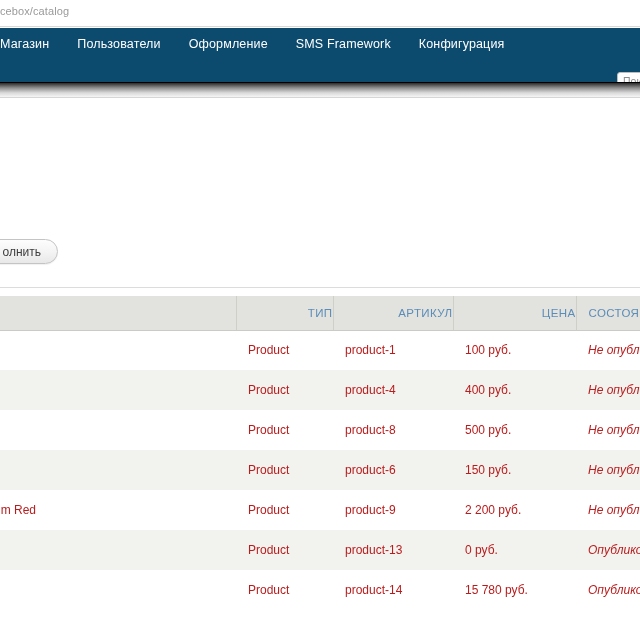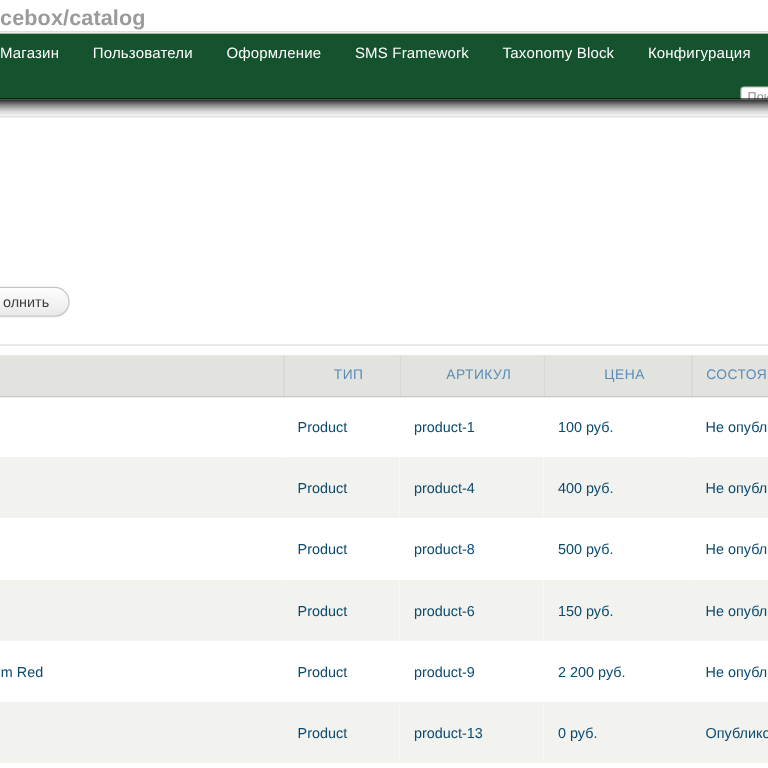--- a/index.html
+++ b/index.html
@@ -20,33 +20,32 @@
     position: absolute;
     left: 0; top: 0;
     width: 640px; height: 27px;
     background: #ffffff;
     border-bottom: 1px solid #d8d8d8;
     box-sizing: border-box;
   }
   .urlbar-text {
     position: absolute;
     left: 0; top: 5px;
-    font-size: 18px;
+    font-size: 11px;
     color: #9a9a9a;
     white-space: nowrap;
     letter-spacing: .1px;
-    font-weight: bold;
   }
 
   
   .navbar {
     position: absolute;
     left: 0; top: 28px;
     width: 640px; height: 55px;
-    background: #14532d;
+    background: #0c4a6e;
     overflow: hidden;
   }
   .navbar::after {
     content: "";
     position: absolute;
     left: 0; right: 0; bottom: 0;
     height: 1px;
     background: #000;
   }
   .nav-items {
@@ -150,72 +149,71 @@
   .tbl col.c-name  { width: 236px; }
   .tbl col.c-type  { width: 97px;  }
   .tbl col.c-sku   { width: 120px; }
   .tbl col.c-price { width: 123px; }
   .tbl col.c-state { width: 64px;  }
 
   .tbl thead th {
     background: #e2e2de;
     height: 34px;
     padding: 0 0 0 12px;
-    text-align: center;
+    text-align: right;
     font-weight: normal;
     font-size: 11.5px;
     color: #5b8db8;
     letter-spacing: .4px;
     border-right: 1px solid #cfcfca;
     border-bottom: 1px solid #cbcbc6;
     box-sizing: border-box;
     white-space: nowrap;
     overflow: hidden;
   }
   .tbl thead th.c-state-h { border-right: none; }
 
   .tbl tbody td {
-    height: 51px;
+    height: 40px;
     padding: 0 0 0 12px;
-    color: #0c4a6e;
+    color: #b91c1c;
     font-size: 12px;
     vertical-align: middle;
     white-space: nowrap;
     overflow: hidden;
     box-sizing: border-box;
   }
   .tbl tbody tr.odd  td { background: #ffffff; }
   .tbl tbody tr.even td { background: #f2f2ee; }
 
   .cell-name {
     color: #3d6e91;
     padding-left: 0 !important;
     cursor: pointer;
   }
   .name-inner {
     display: block;
     margin-left: -62px;
     white-space: nowrap;
   }
-  .cell-state { color: #4d4d4d; }
+  .cell-state { color: #4d4d4d; font-style: italic; }
 </style>
 </head>
 <body>
 
 <div class="urlbar">
   <div class="urlbar-text">cebox/catalog</div>
 </div>
 
 <div class="navbar">
   <div class="nav-items">
       <div class="nav-item">Магазин</div>
       <div class="nav-item">Пользователи</div>
       <div class="nav-item">Оформление</div>
       <div class="nav-item">SMS Framework</div>
-      <div class="nav-item">Taxonomy Block</div>
       <div class="nav-item">Конфигурация</div>
     </div>
   <div class="nav-search-row">
     <input class="nav-search" type="text" placeholder="Поиск" style="">
   </div>
 </div>
 
 <div class="nav-shadow"></div>
 <div class="page-rule"></div>
 

